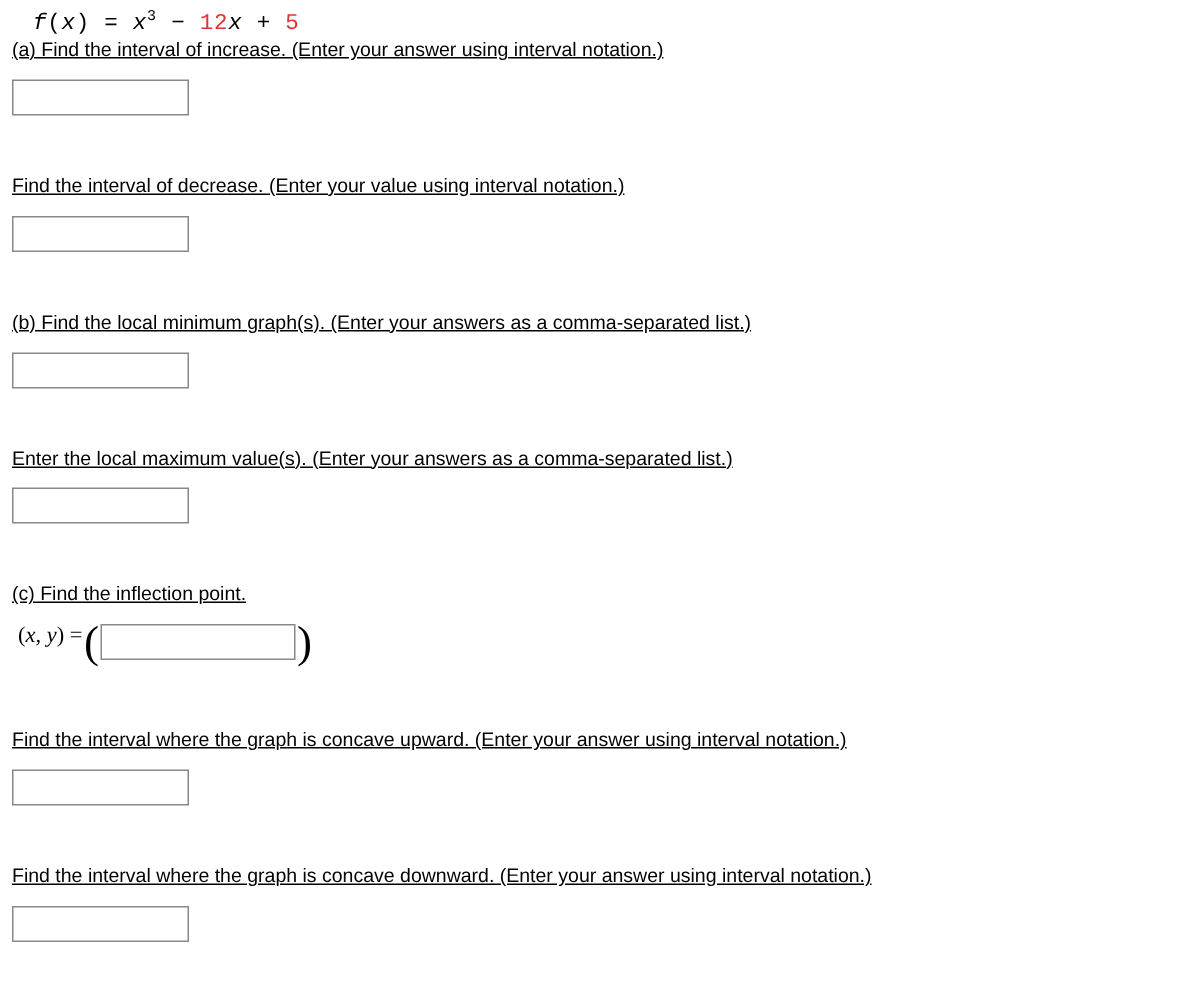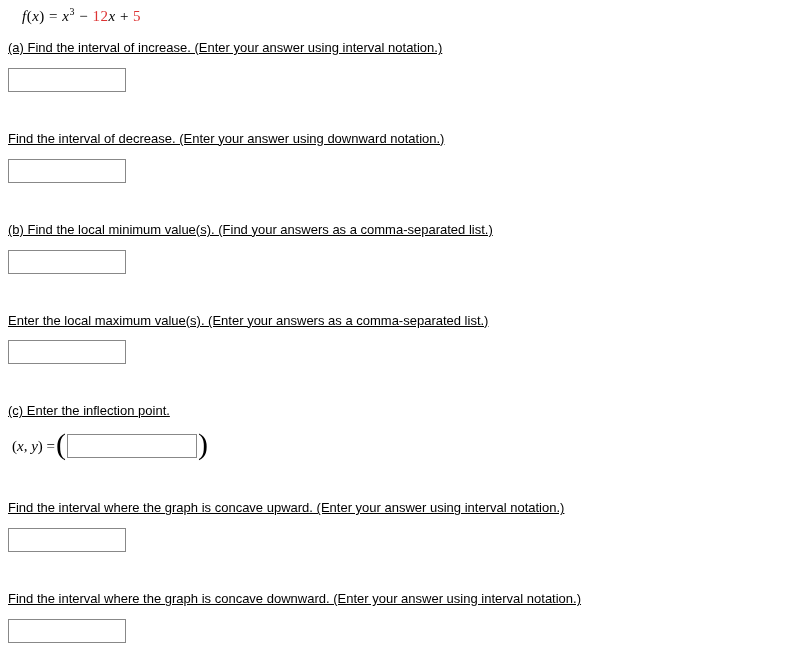--- a/index.html
+++ b/index.html
@@ -6,24 +6,24 @@
       font-family: Verdana, Geneva, sans-serif;
       font-size: 13px;
       color: #000;
       margin: 0;
       padding: 6px 8px;
       background: #fff;
       width: 799px;
       box-sizing: border-box;
     }
     .equation {
-      font-family: Liberation Serif, serif;
+      font-family: Liberation Mono, monospace;
       font-style: italic;
       font-size: 15px;
-      margin-bottom: 14px;
+      margin-bottom: 0;
       margin-left: 14px;
       letter-spacing: 0.5px;
     }
     .equation .func { font-style: italic; }
     .equation .red { color: #d33; font-style: normal; }
     .equation sup { font-size: 10px; font-style: normal; }
     .question {
       margin-top: 0;
       margin-bottom: 10px;
       line-height: 1.45;
@@ -45,21 +45,20 @@
     }
     .input-box.wide {
       width: 130px;
     }
     .answer-row {
       margin-top: 2px;
       margin-bottom: 0;
     }
     .xy-row {
       display: flex;
-      align-items: center;
       margin-top: 6px;
       margin-left: 4px;
     }
     .xy-label {
       font-family: "Times New Roman", serif;
       font-size: 15px;
     }
     .xy-label .it { font-style: italic; }
     .paren {
       font-family: "Times New Roman", serif;
@@ -75,36 +74,36 @@
 
 <div class="equation">
   <span class="func">f</span><span style="font-style:normal">(</span><span class="func">x</span><span style="font-style:normal">) = </span><span class="func">x</span><sup>3</sup><span style="font-style:normal"> − </span><span class="red">12</span><span class="func">x</span><span style="font-style:normal"> + </span><span class="red">5</span>
 </div>
 
 <div class="question">(a) Find the interval of increase. (Enter your answer using interval notation.)</div>
 <div class="answer-row">
   <input class="input-box" type="text" style="">
 </div>
 
-<div class="question section-gap">Find the interval of decrease. (Enter your answer using downward notation.)</div>
+<div class="question section-gap">Find the interval of decrease. (Enter your value using interval notation.)</div>
 <div class="answer-row">
   <input class="input-box" type="text" style="">
 </div>
 
-<div class="question section-gap">(b) Find the local minimum value(s). (Find your answers as a comma-separated list.)</div>
+<div class="question section-gap">(b) Find the local minimum graph(s). (Enter your answers as a comma-separated list.)</div>
 <div class="answer-row">
   <input class="input-box" type="text" style="">
 </div>
 
 <div class="question section-gap">Enter the local maximum value(s). (Enter your answers as a comma-separated list.)</div>
 <div class="answer-row">
   <input class="input-box" type="text" style="">
 </div>
 
-<div class="question section-gap">(c) Enter the inflection point.</div>
+<div class="question section-gap">(c) Find the inflection point.</div>
 <div class="xy-row">
   <span class="xy-label"><span>(</span><span class="it">x, y</span><span>)  =  </span></span>
   <span class="paren">(</span>
   <input class="input-box wide" type="text" style="">
   <span class="paren">)</span>
 </div>
 
 <div class="question section-gap">Find the interval where the graph is concave upward. (Enter your answer using interval notation.)</div>
 <div class="answer-row">
   <input class="input-box" type="text" style="">

